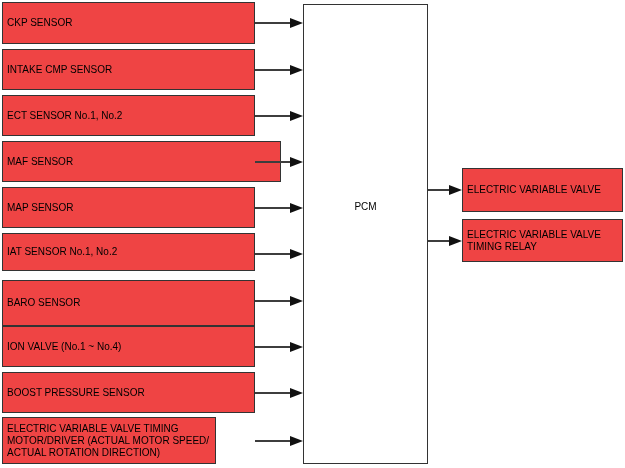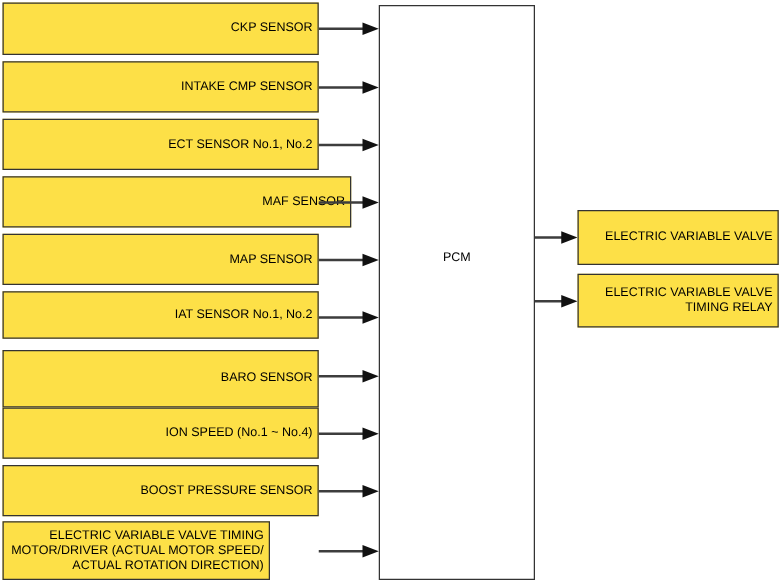--- a/index.html
+++ b/index.html
@@ -14,24 +14,24 @@
     background: #ffffff;
     font-family: "Liberation Sans", "DejaVu Sans", sans-serif;
     font-size: 10px;
     color: #000000;
     overflow: hidden;
   }
   .box {
     position: absolute;
     box-sizing: border-box;
     border: 1px solid #333333;
-    background: #fde047;
+    background: #ef4444;
     display: flex;
     flex-direction: column;
-    align-items: flex-end;
+    align-items: flex-start;
     justify-content: center;
     text-align: center;
     line-height: 12px;
     padding: 0 4px;
   }
   .box .line-text {
     white-space: nowrap;
   }
   .pcm-box {
     position: absolute;
@@ -95,21 +95,21 @@
       <div class="line-text">IAT SENSOR No.1, No.2</div>
     </div>
     <div class="arrow-line" style="left: 255px; top: 253px; width: 37px;"></div>
     <div class="arrow-head" style="left: 290px; top: 249px;"></div>
     <div class="box" style="left: 2px; top: 280px; width: 253px; height: 46px;">
       <div class="line-text">BARO SENSOR</div>
     </div>
     <div class="arrow-line" style="left: 255px; top: 300px; width: 37px;"></div>
     <div class="arrow-head" style="left: 290px; top: 296px;"></div>
     <div class="box" style="left: 2px; top: 326px; width: 253px; height: 41px;">
-      <div class="line-text">ION SPEED (No.1 ~ No.4)</div>
+      <div class="line-text">ION VALVE (No.1 ~ No.4)</div>
     </div>
     <div class="arrow-line" style="left: 255px; top: 346px; width: 37px;"></div>
     <div class="arrow-head" style="left: 290px; top: 342px;"></div>
     <div class="box" style="left: 2px; top: 372px; width: 253px; height: 41px;">
       <div class="line-text">BOOST PRESSURE SENSOR</div>
     </div>
     <div class="arrow-line" style="left: 255px; top: 392px; width: 37px;"></div>
     <div class="arrow-head" style="left: 290px; top: 388px;"></div>
     <div class="box" style="left: 2px; top: 417px; width: 214px; height: 47px;">
       <div class="line-text">ELECTRIC VARIABLE VALVE TIMING</div>

